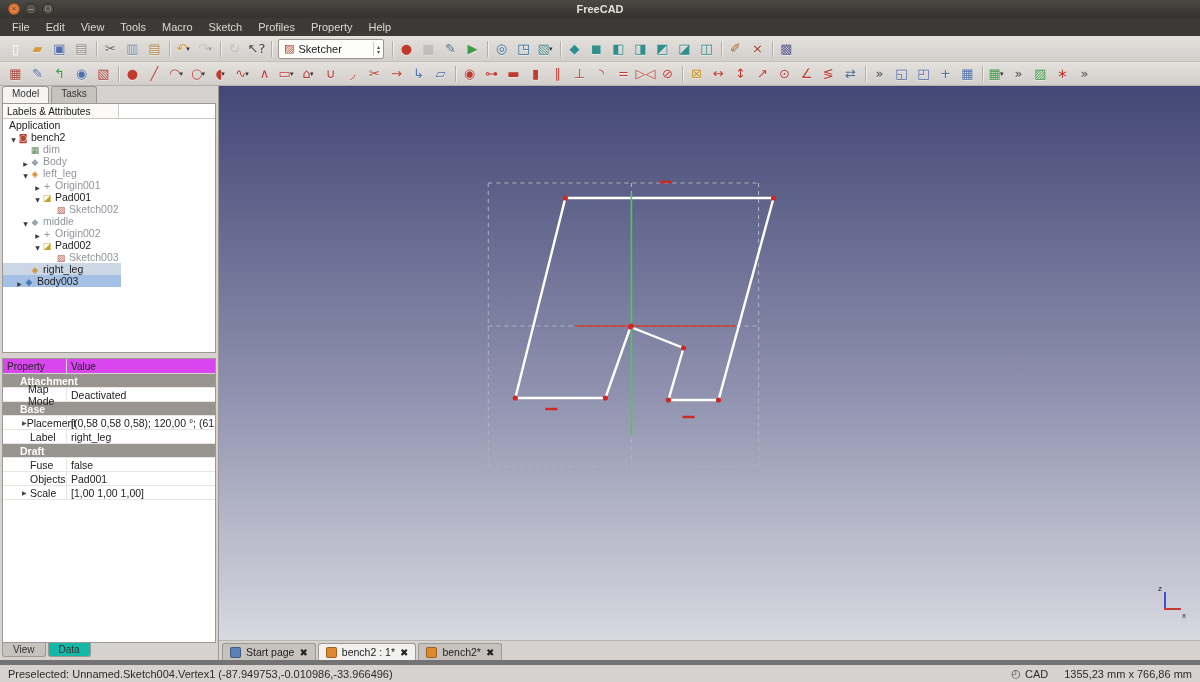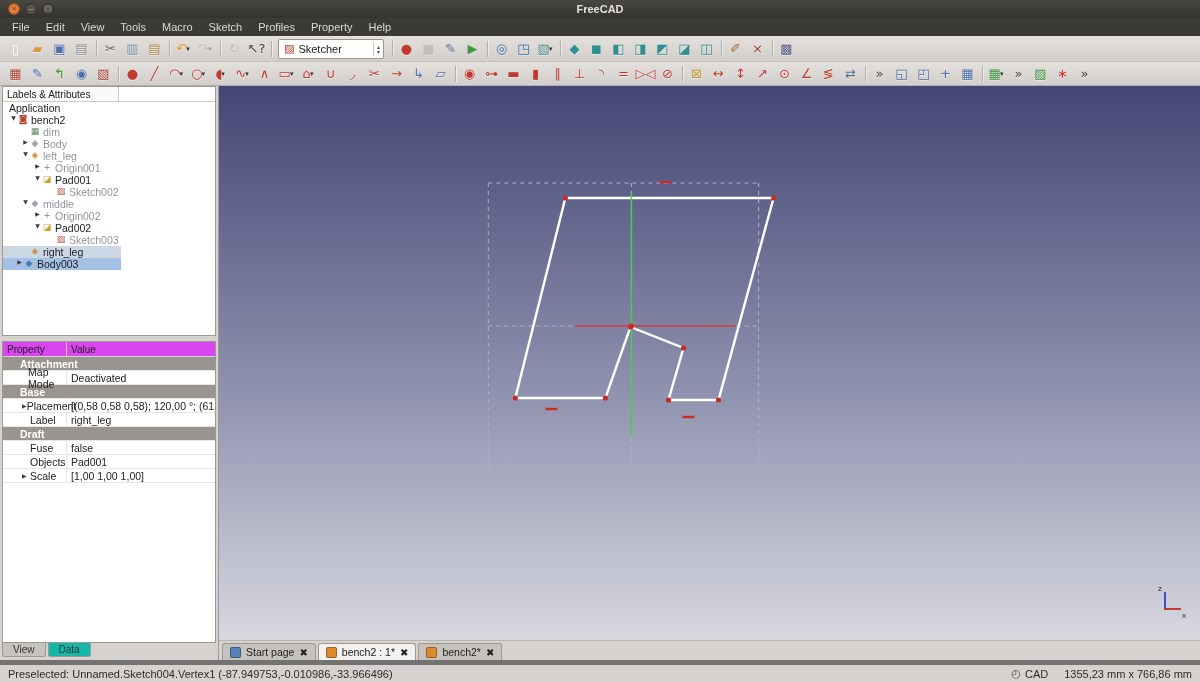--- a/index.html
+++ b/index.html
@@ -35,21 +35,21 @@
   .main { flex:1; display:flex; min-height:0; }
   .left { width:219px; flex:none; background:#d6d2cf; border-right:1px solid #9c9894; display:flex; flex-direction:column; }
   .panel-title { height:16px; flex:none; display:flex; align-items:center; justify-content:space-between; padding:0 5px; font-size:10px; color:#2e2b26; }
   .dock-icon { font-size:9px; color:#555; font-family:"DejaVu Sans",sans-serif; }
   .ptabs { height:17px; flex:none; display:flex; gap:2px; padding-left:2px; }
   .ptab { font-size:10px; padding:1px 9px; background:#c6c2be; border:1px solid #9c9894; border-bottom:none; border-radius:3px 3px 0 0; color:#333; }
   .ptab[data-state="active"] { background:#f5f4f2; }
   .tree-wrap { margin:0 2px; background:#fff; border:1px solid #9c9894; height:250px; flex:none; overflow:hidden; font-size:10.5px; }
   .tree-hdr { height:15px; border-bottom:1px solid #cdcac6; display:flex; background:#fff; }
   .tree-hdr .hcell { width:116px; border-right:1px solid #cdcac6; padding-left:4px; font-size:10px; color:#222; display:flex; align-items:center; background:#fbfaf8; }
-  .trow { height:12px; display:flex; align-items:flex-start; }
+  .trow { height:12px; display:flex; align-items:flex-end; }
   .trow[data-state="sel1"] { background:#ccd7e6; width:118px; }
   .trow[data-state="sel2"] { background:#a4c0e4; width:118px; }
   .trow .arrow { width:9px; flex:none; font-size:6px; color:#3c3c3c; text-align:center; font-family:"DejaVu Sans",sans-serif; }
   .trow .ticon { width:10px; flex:none; font-size:9px; text-align:center; margin-right:3px; font-family:"DejaVu Sans",sans-serif; }
   .tlabel { color:#1c1c1c; white-space:nowrap; }
   .trow[data-tone="gray"] .tlabel { color:#90959b; }
   .prop-wrap { margin:5px 2px 0 2px; flex:1; background:#fff; border:1px solid #9c9894; display:flex; flex-direction:column; overflow:hidden; font-size:10.5px; }
   .prop-hdr { height:15px; flex:none; display:flex; background:#d946ef; border-bottom:1px solid #d6d3cf; }
   .prop-hdr .ph { display:flex; align-items:center; padding-left:4px; font-size:10px; color:#222; }
   .prop-hdr .ph1 { width:64px; border-right:1px solid #d6d3cf; }
@@ -499,20 +499,25 @@
       </span>
       <span class="tb-item" title="toolbar-overflow-button">
         <span class="tb-glyph" style="color: rgb(68, 68, 68);">»</span>
         <span class="tb-drop"></span>
       </span>
     </div>
 
   <div class="main">
 
     <div class="left">
+      <div class="ptabs">
+
+      <span class="ptab" data-state="active">Model</span>
+          <span class="ptab">Tasks</span>
+        </div>
       <div class="tree-wrap">
         <div class="tree-hdr">
           <span class="hcell">Labels &amp; Attributes</span>
         </div>
         <div>
 
         <div class="trow" data-tone="dark" data-plain="1" style="padding-left: 6px;">
 
               <span class="tlabel">Application</span>
             </div>

